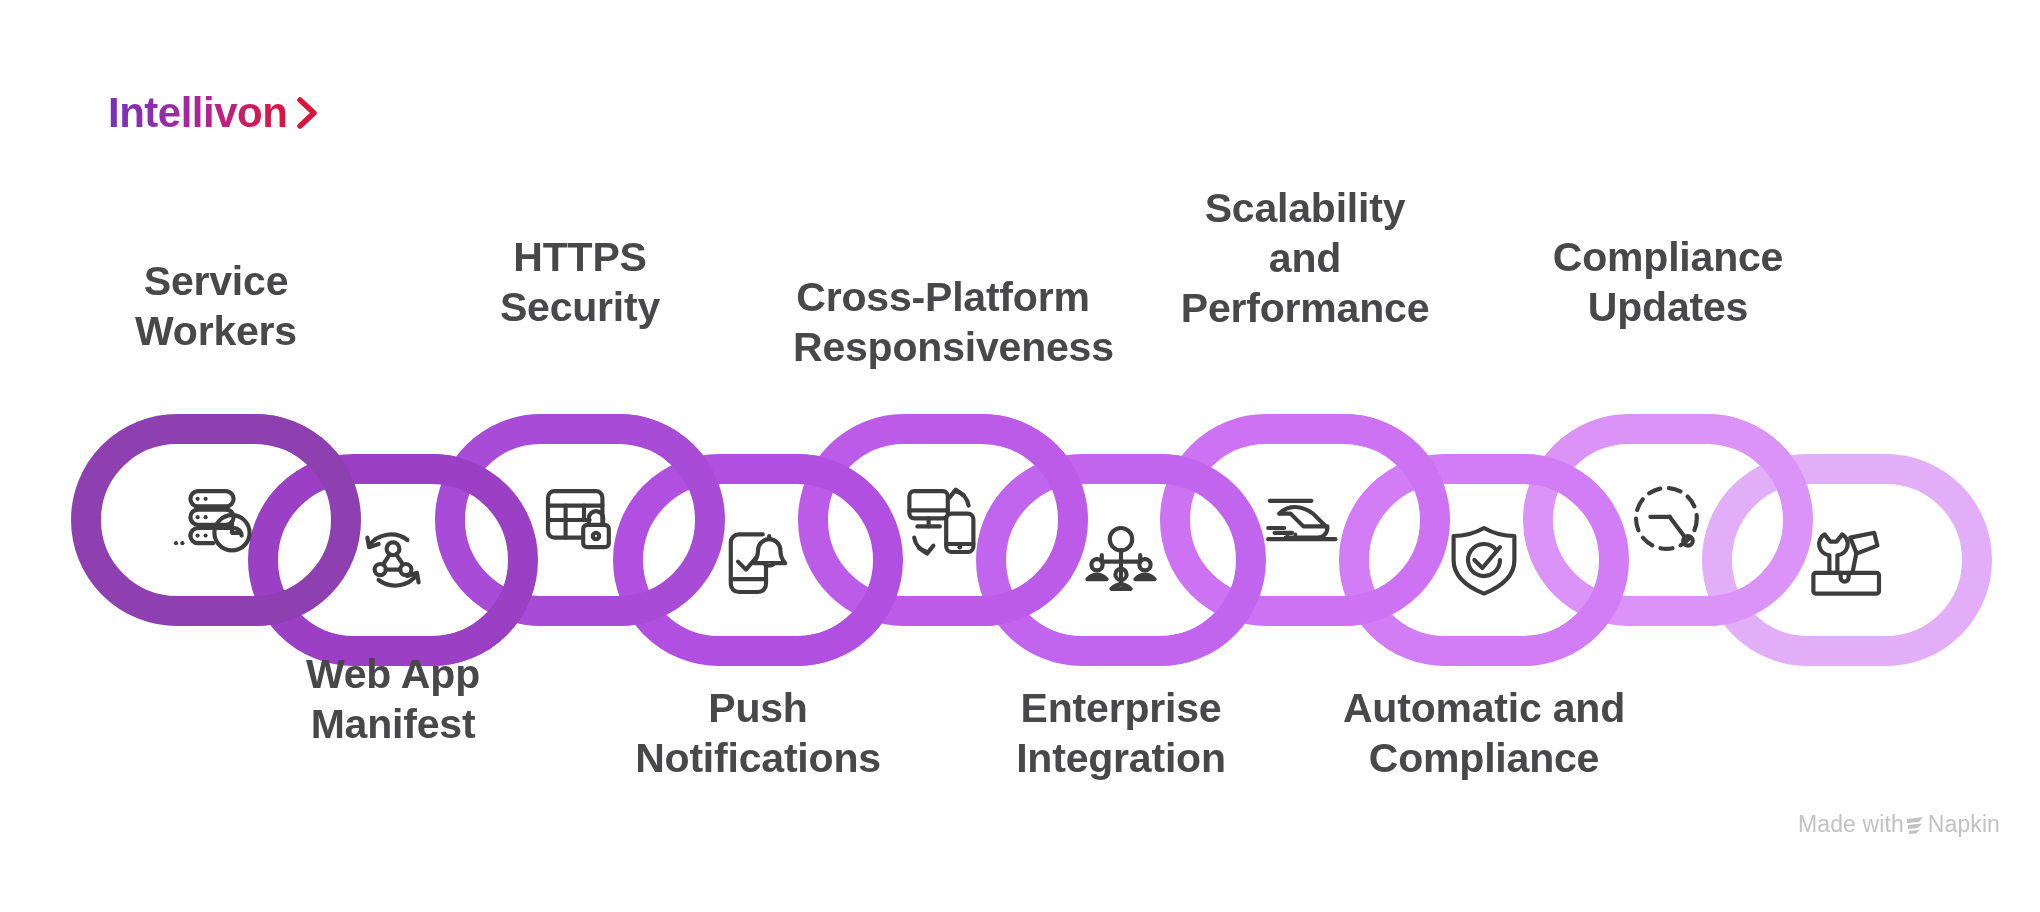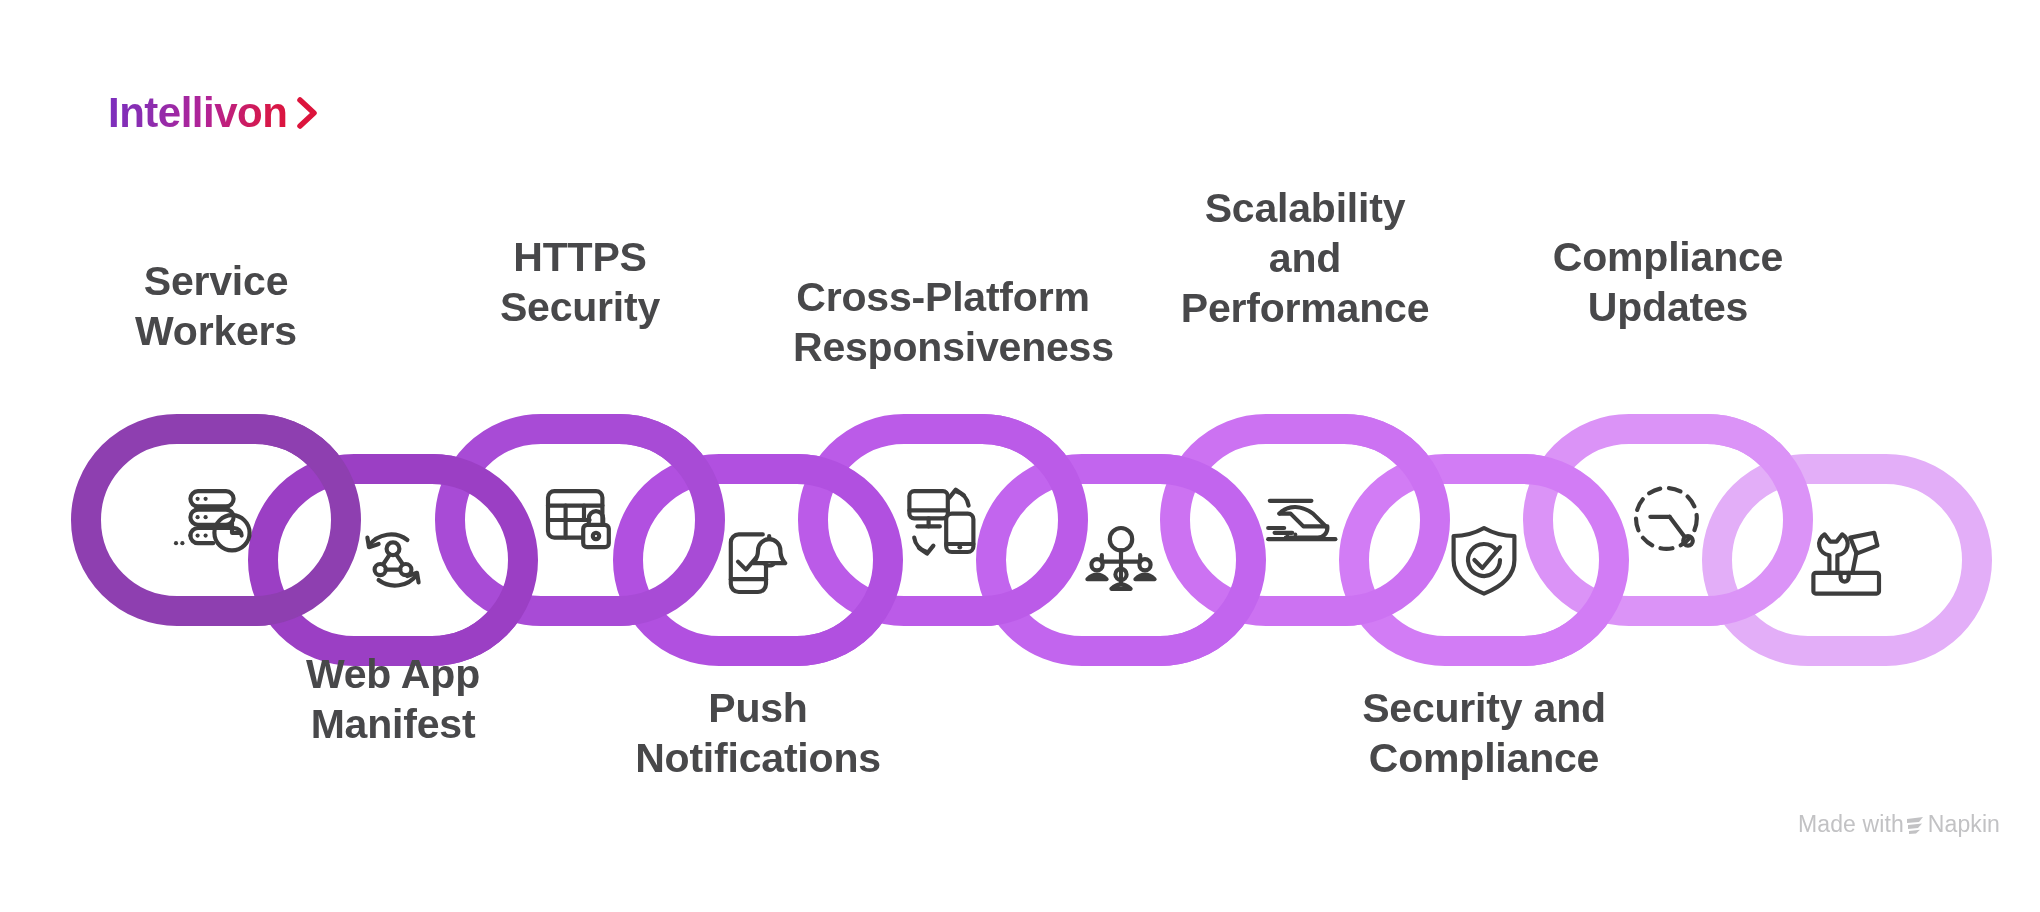--- a/index.html
+++ b/index.html
@@ -332,24 +332,26 @@
   <div class="label top" style="left:66px;  top:232px;margin-top:24px;">Service
 Workers</div>
   <div class="label bottom" style="left:243px; top:649px;">Web App
 Manifest</div>
   <div class="label top" style="left:430px; top:232px;">HTTPS
 Security</div>
   <div class="label bottom" style="left:608px; top:683px;">Push
 Notifications</div>
   <div class="label top" style="left:793px; top:232px;margin-top:40px;">Cross-Platform
 Responsiveness</div>
+  <div class="label bottom" style="left:971px; top:683px;">Enterprise
+Integration</div>
   <div class="label top" style="left:1155px;top:183px;">Scalability
 and
 Performance</div>
-  <div class="label bottom" style="left:1334px;top:683px;">Security and
+  <div class="label bottom" style="left:1334px;top:683px;">Automatic and
 Compliance</div>
   <div class="label top" style="left:1518px;top:232px;">Compliance
 Updates</div>
 
   <div class="made-with">
     <span>Made with</span>
     <span class="napkin-mark">
       <svg width="24" height="24" viewBox="0 0 24 24" aria-hidden="true">
         <path d="M3 6 L19 4 L15 9 L3 10 Z" fill="#C2C2C4"></path>
         <path d="M4 12 L18 10.5 L14 15 L4 16 Z" fill="#C2C2C4"></path>

